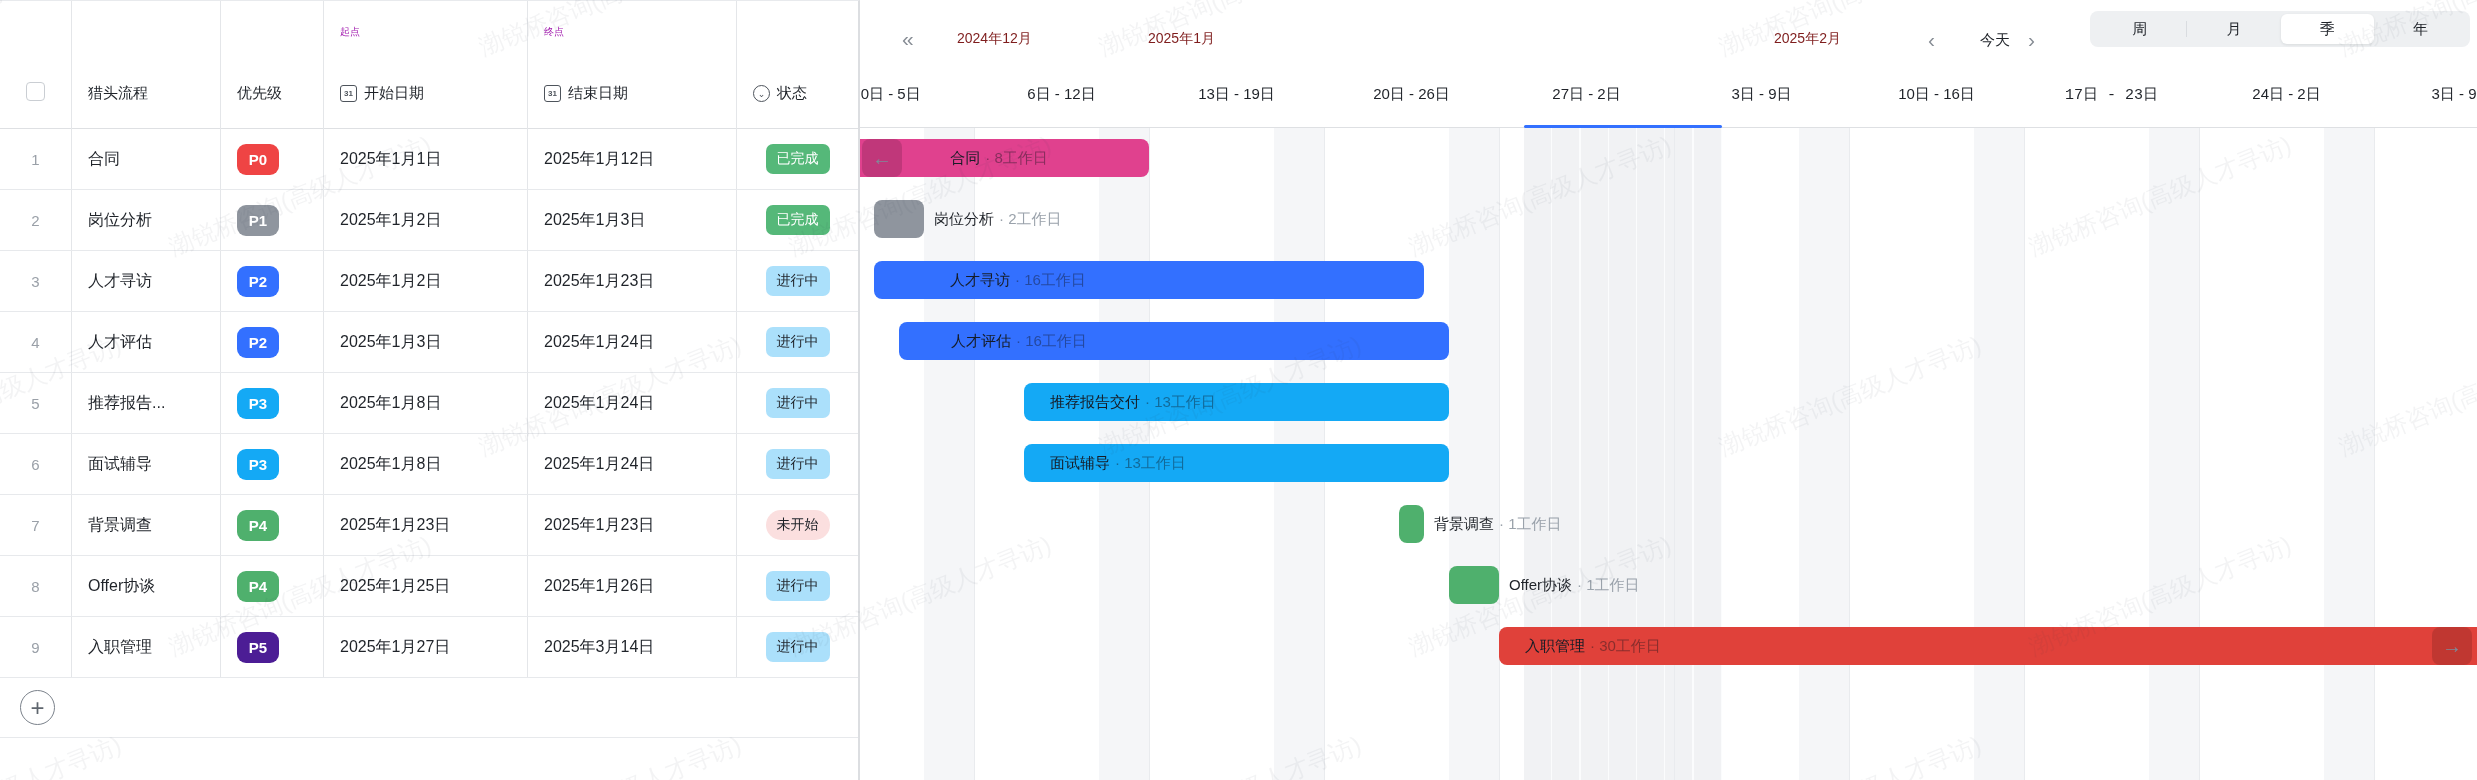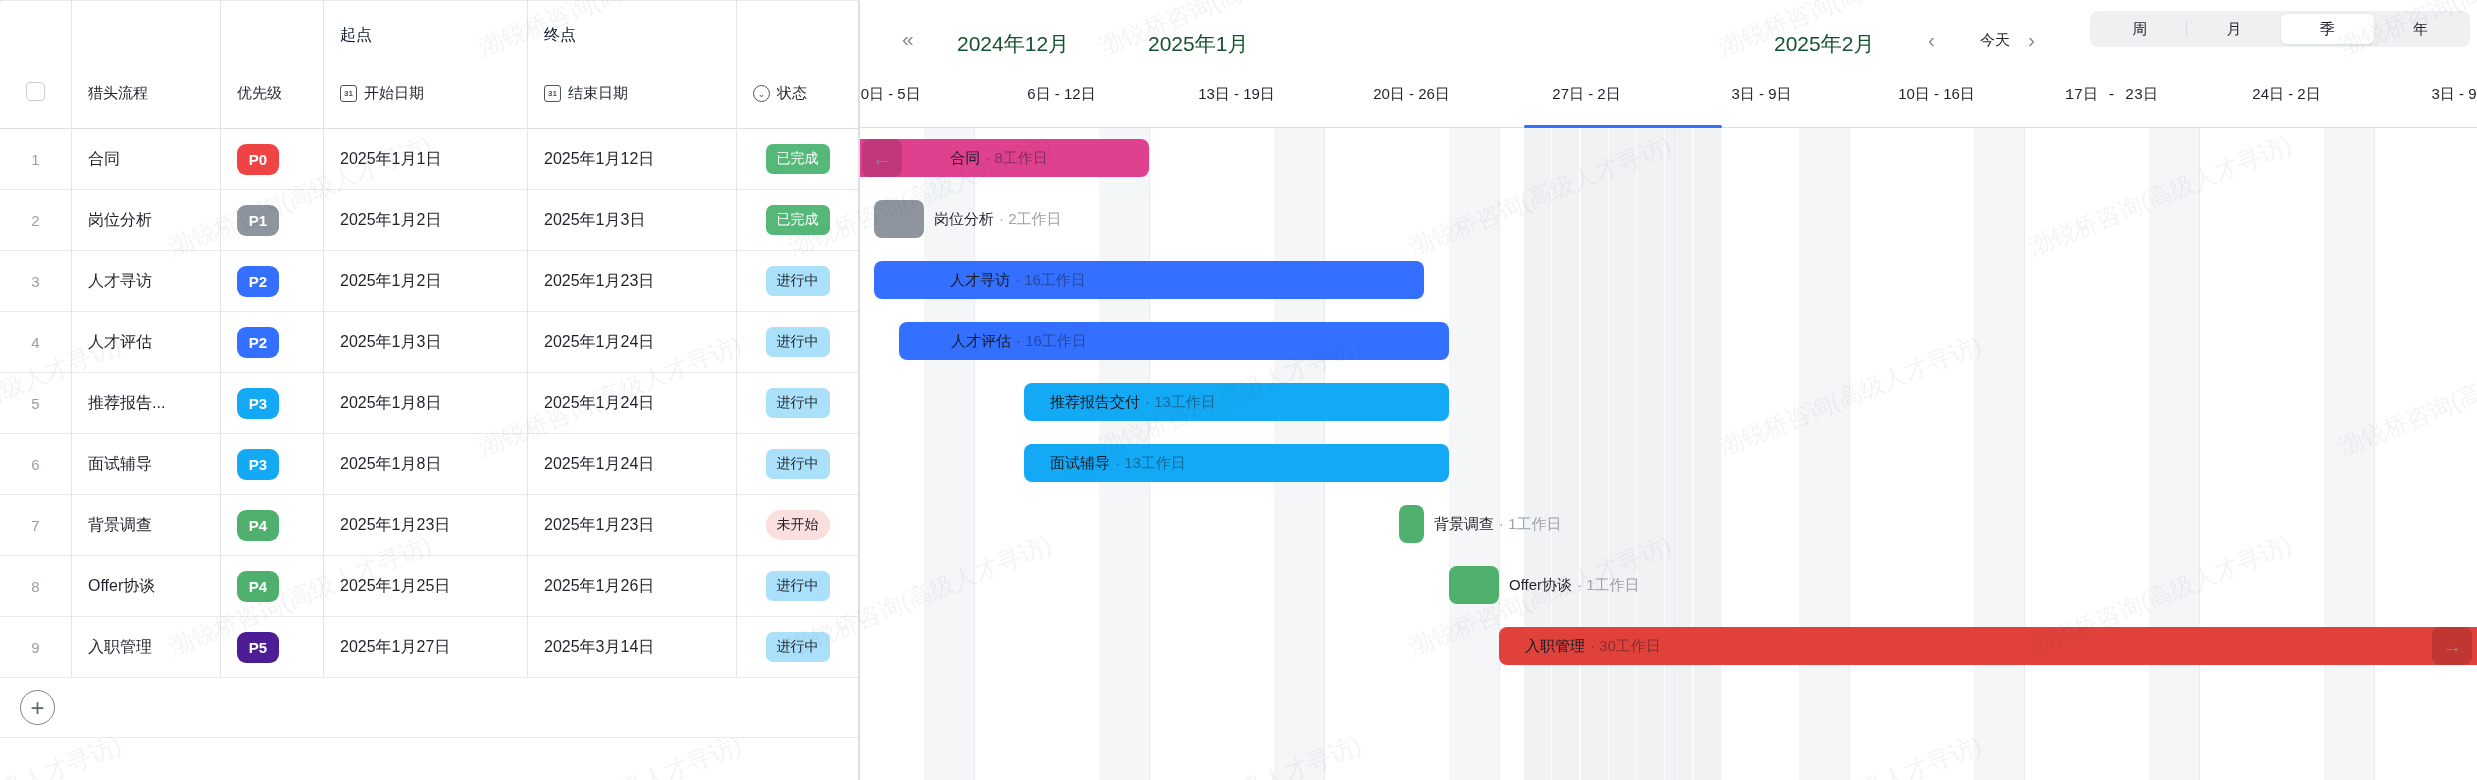--- a/index.html
+++ b/index.html
@@ -6,21 +6,21 @@
   *{box-sizing:border-box;font-family:"Liberation Sans","DejaVu Sans",sans-serif;}
   .app{position:relative;width:2477px;height:780px;background:#fff;overflow:hidden;}
 
   
   .table-panel{position:absolute;left:0;top:0;width:860px;height:780px;background:#fff;
     border-top:1px solid #e8eaed;border-right:2px solid #dcdee1;z-index:2;}
   .grid-cols{display:grid;grid-template-columns:72px 149px 103px 204px 209px 121px;}
   .thead{height:128px;border-bottom:1px solid #dee0e3;position:relative;}
   .th{position:relative;border-right:1px solid #e4e6e9;height:128px;}
   .th:last-child{border-right:none;}
-  .th .group{position:absolute;top:24px;left:16px;font-size:16px;color:#0f172a;}
+  .th .group{position:absolute;top:24px;left:16px;font-size:10px;color:#a21caf;}
   .th .lbl{position:absolute;bottom:26px;left:16px;display:flex;align-items:center;gap:7px;
     font-size:15px;color:#1f2329;white-space:nowrap;}
   .checkbox{position:absolute;bottom:28px;left:26px;width:19px;height:19px;border:1.5px solid #caced3;
     border-radius:4px;background:#fff;}
   .cal-icon{display:inline-flex;width:17px;height:17px;border:1.5px solid #4e545c;border-radius:3px;
     align-items:center;justify-content:center;font-size:8px;color:#4e545c;font-weight:bold;}
   .circle-chevron-icon{display:inline-flex;width:17px;height:17px;border:1.5px solid #4e545c;border-radius:50%;
     align-items:center;justify-content:center;font-size:9px;color:#4e545c;line-height:1;padding-top:1px;}
   .tr{height:61px;border-bottom:1px solid #e7e9ec;}
   .td{display:flex;align-items:center;padding:0 16px;border-right:1px solid #e4e6e9;height:100%;
@@ -31,21 +31,21 @@
     justify-content:center;color:#fff;font-size:15px;font-weight:bold;padding:0 8px;}
   .status-badge{height:30px;border-radius:7px;display:inline-flex;align-items:center;
     font-size:14px;padding:0 11px;}
   .add-row{height:60px;border-bottom:1px solid #e7e9ec;display:flex;align-items:center;padding-left:20px;}
   .plus-icon{width:35px;height:35px;border:1.6px solid #7b828b;border-radius:50%;display:flex;
     align-items:center;justify-content:center;font-size:24px;color:#5f666e;font-weight:300;line-height:1;}
 
   
   .gantt-panel{position:absolute;left:860px;top:0;right:0;bottom:0;overflow:hidden;background:#fff;}
   .g-header{position:absolute;left:0;top:0;right:0;height:128px;background:#fff;border-bottom:1px solid #dee0e3;z-index:3;}
-  .month-label{position:absolute;top:30px;font-size:21px;color:#14532d;white-space:nowrap;}
+  .month-label{position:absolute;top:30px;font-size:14px;color:#7f1d1d;white-space:nowrap;}
   .nav-chevron{position:absolute;font-size:21px;color:#878d95;line-height:1;cursor:pointer;}
   .today-btn{position:absolute;font-size:15px;color:#1f2329;margin-left:20px;}
   .week-label{position:absolute;top:85px;width:175px;text-align:center;font-size:15px;color:#1f2329;white-space:nowrap;}
   .today-underline{position:absolute;top:125px;height:3px;background:#3370ff;border-radius:2px;}
   .seg-ctrl{position:absolute;left:1230px;top:11px;width:380px;height:36px;background:#eef0f2;
     border-radius:8px;display:flex;padding:3px;}
   .seg{flex:1;display:flex;align-items:center;justify-content:center;font-size:15px;color:#1f2329;
     position:relative;border-radius:6px;}
   .seg.sel{background:#fff;box-shadow:0 1px 3px rgba(31,35,41,.1);}
   .seg-sep{width:1px;height:16px;background:#d9dce0;align-self:center;}

